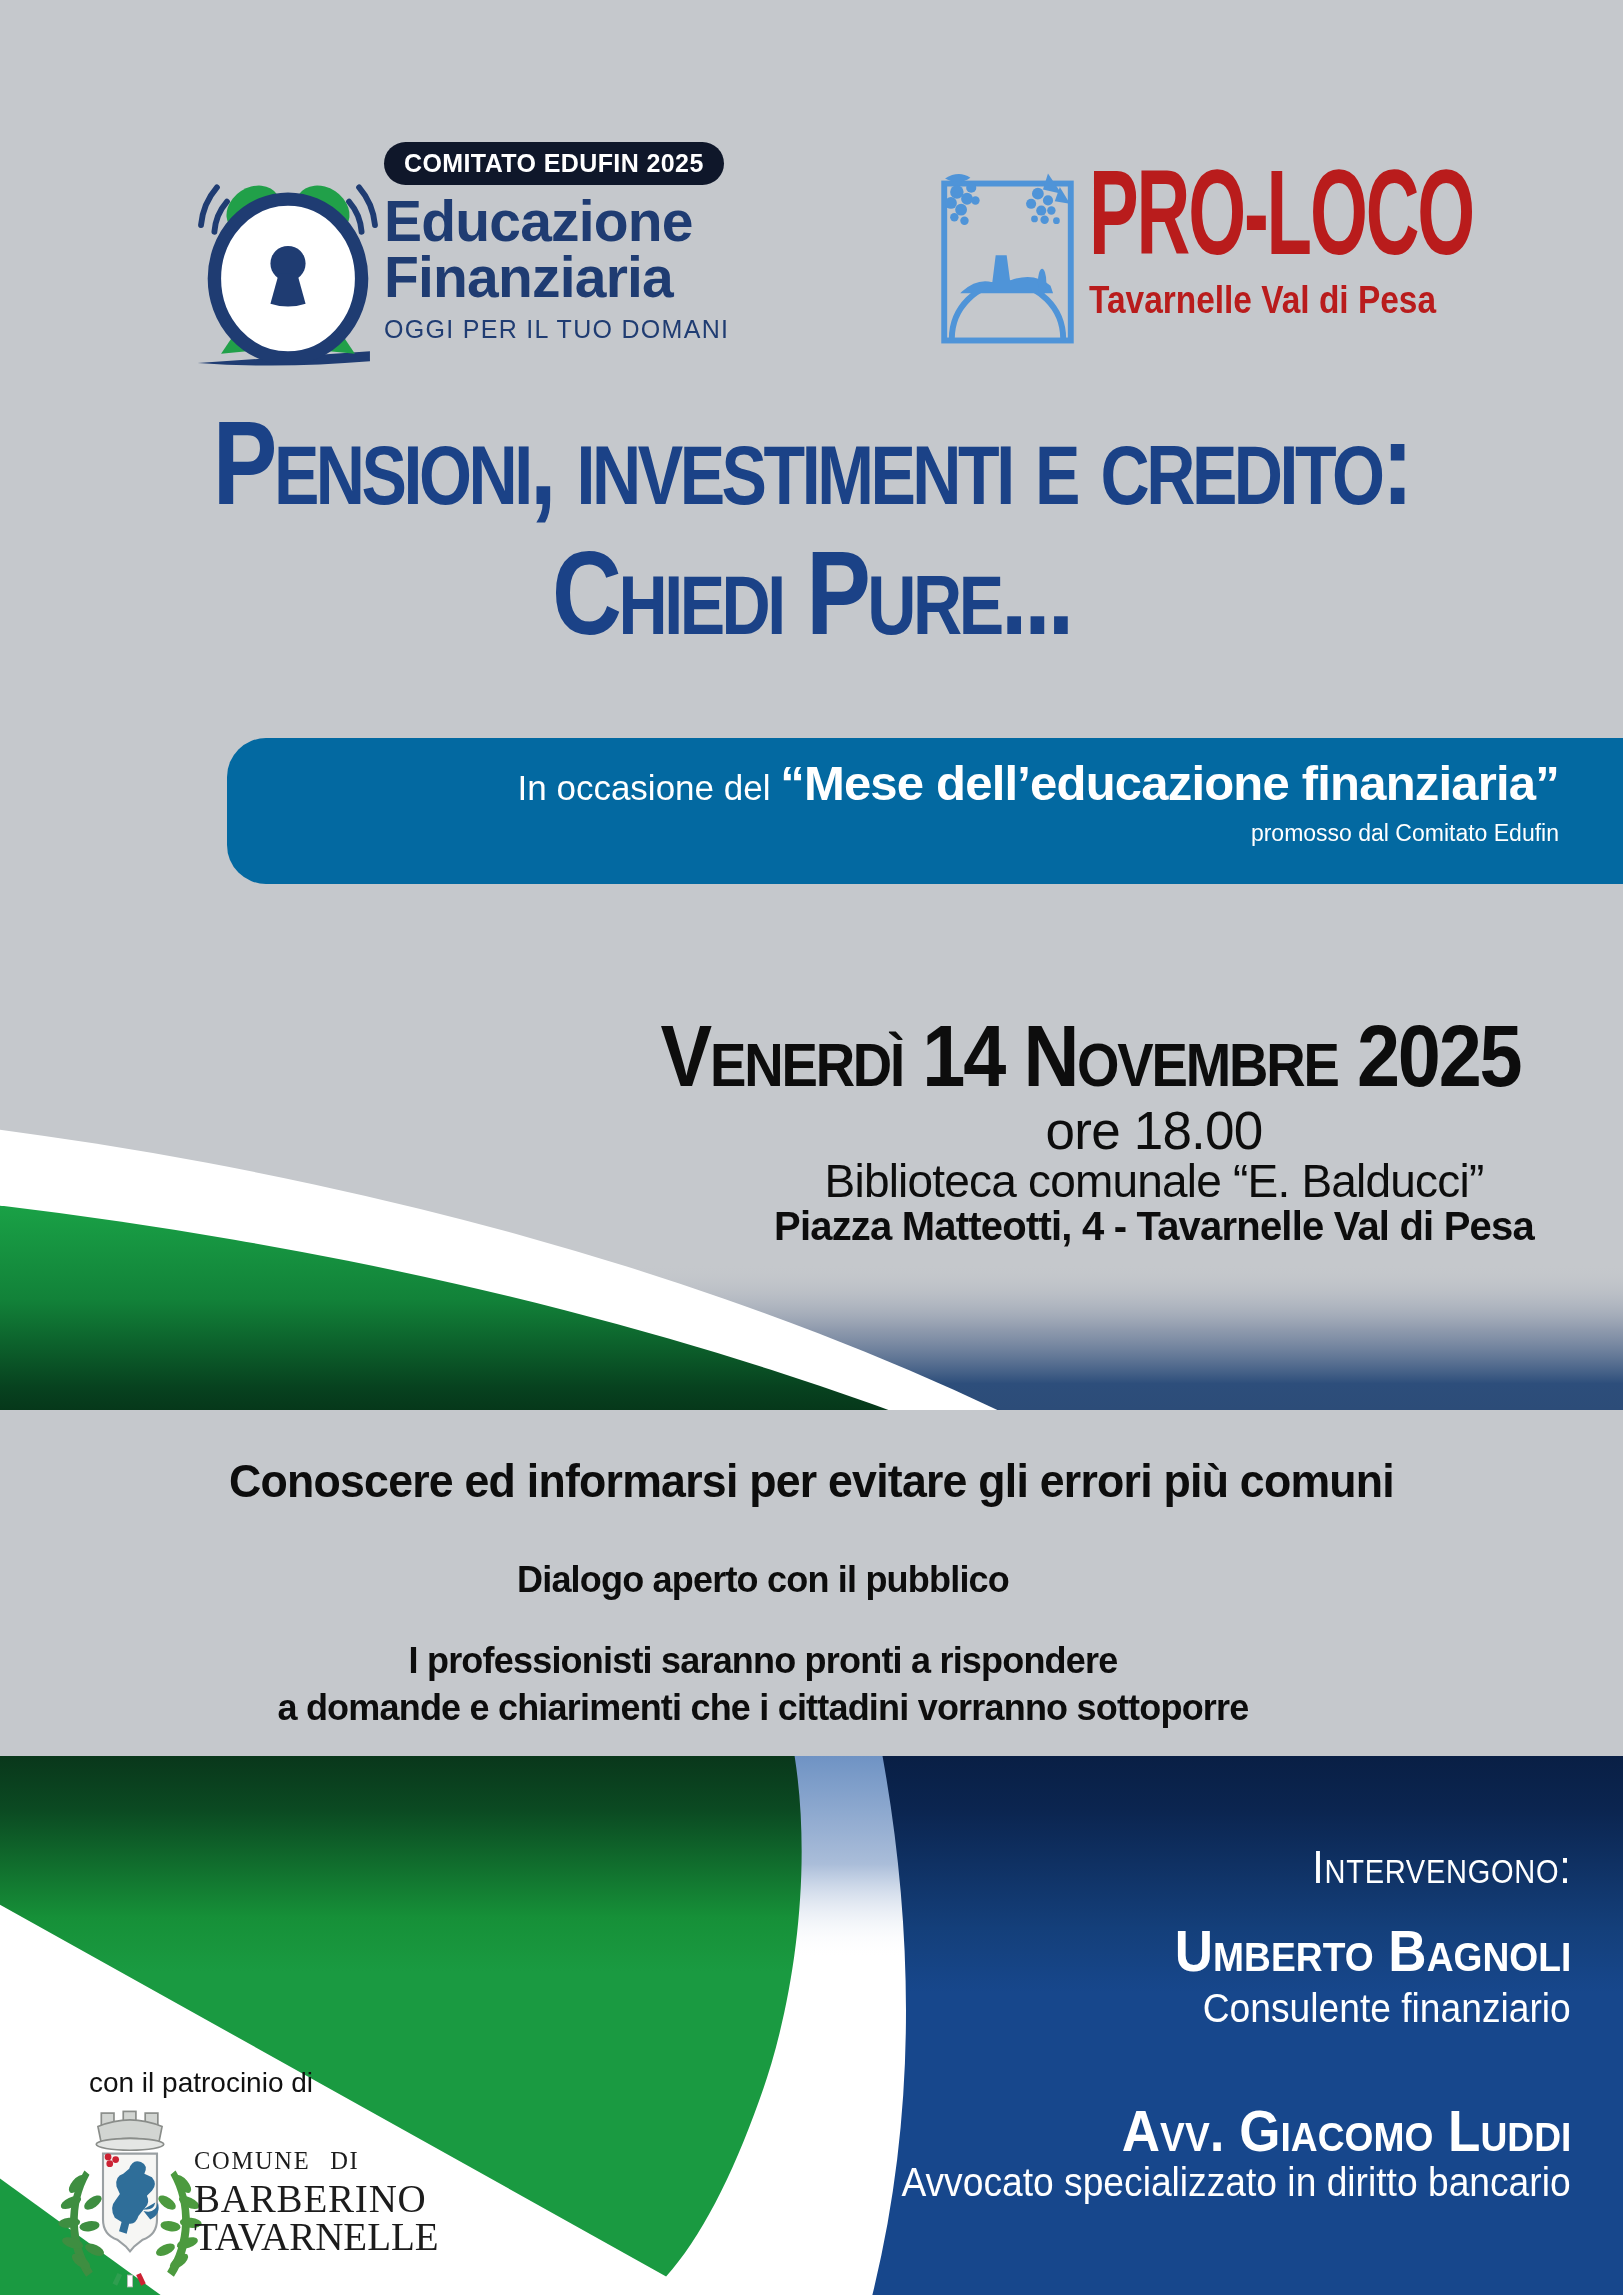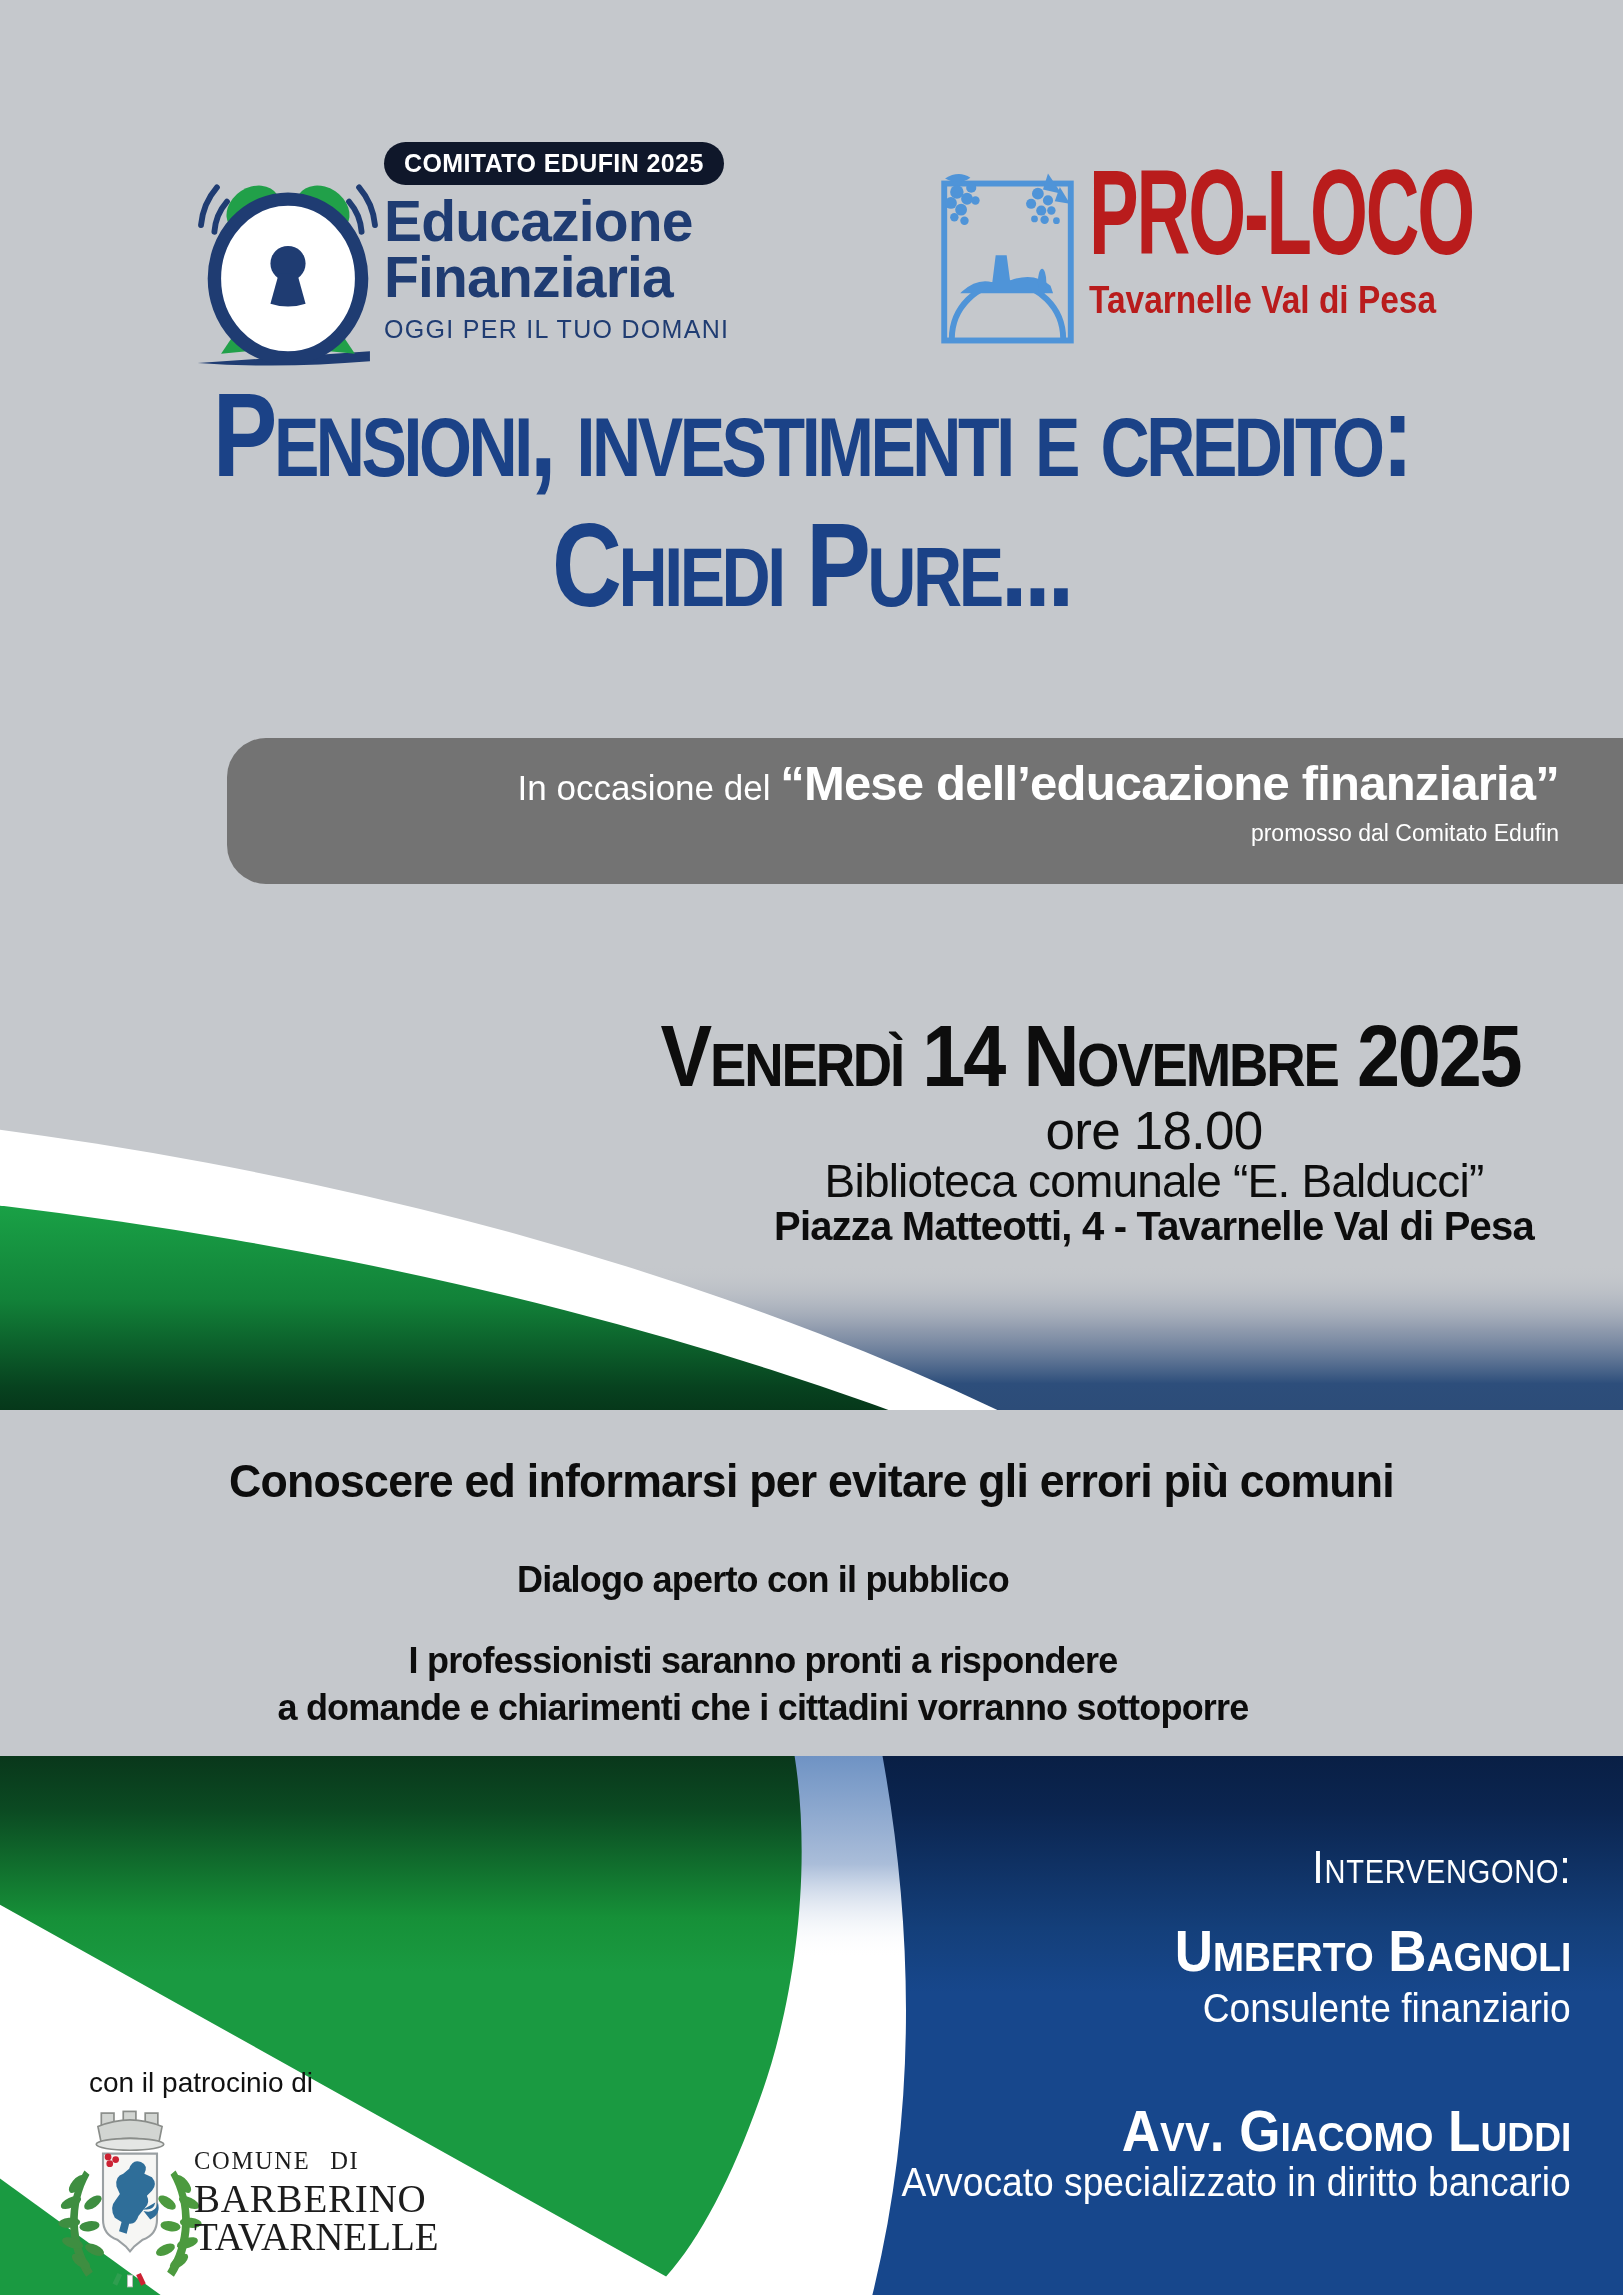--- a/index.html
+++ b/index.html
@@ -28,30 +28,30 @@
   .proloco-name{
     font-size:120px; line-height:127px; font-weight:bold; letter-spacing:-3.4px;
     transform:scaleX(.62); transform-origin:left center; white-space:nowrap;
   }
   .proloco-subtitle{
     font-size:38px; font-weight:bold; margin-top:3.4px; letter-spacing:0;
     transform:scaleX(.88); transform-origin:left center; white-space:nowrap;
   }
 
   
-  .title{left:0; top:370px; width:1623px; margin:0; text-align:center; color:#1b4287;}
+  .title{left:0; top:398px; width:1623px; margin:0; text-align:center; color:#1b4287;}
   .title span{
     display:block; font-weight:bold; font-variant:small-caps; white-space:nowrap;
     font-size:118px; line-height:130px; letter-spacing:-4.2px;
     transform:scaleX(.82); transform-origin:center;
   }
 
   
   .banner{
-    left:227px; top:738px; right:0; height:146px; background:#737373;
+    left:227px; top:738px; right:0; height:146px; background:#0369a1;
     border-radius:39px 0 0 39px; color:#fff; text-align:right;
     box-sizing:border-box; padding:17px 64px 12px 0;
   }
   .banner-prefix{font-size:35px; font-weight:400;}
   .banner-highlight{font-size:49px; font-weight:bold; letter-spacing:-0.8px;}
   .banner-line2{font-size:23px; font-weight:400; margin-top:8.5px; letter-spacing:0;}
 
   
   .event{left:583px; top:1008px; width:1015px; text-align:center; color:#0d0d0d;}
   .event-date{

